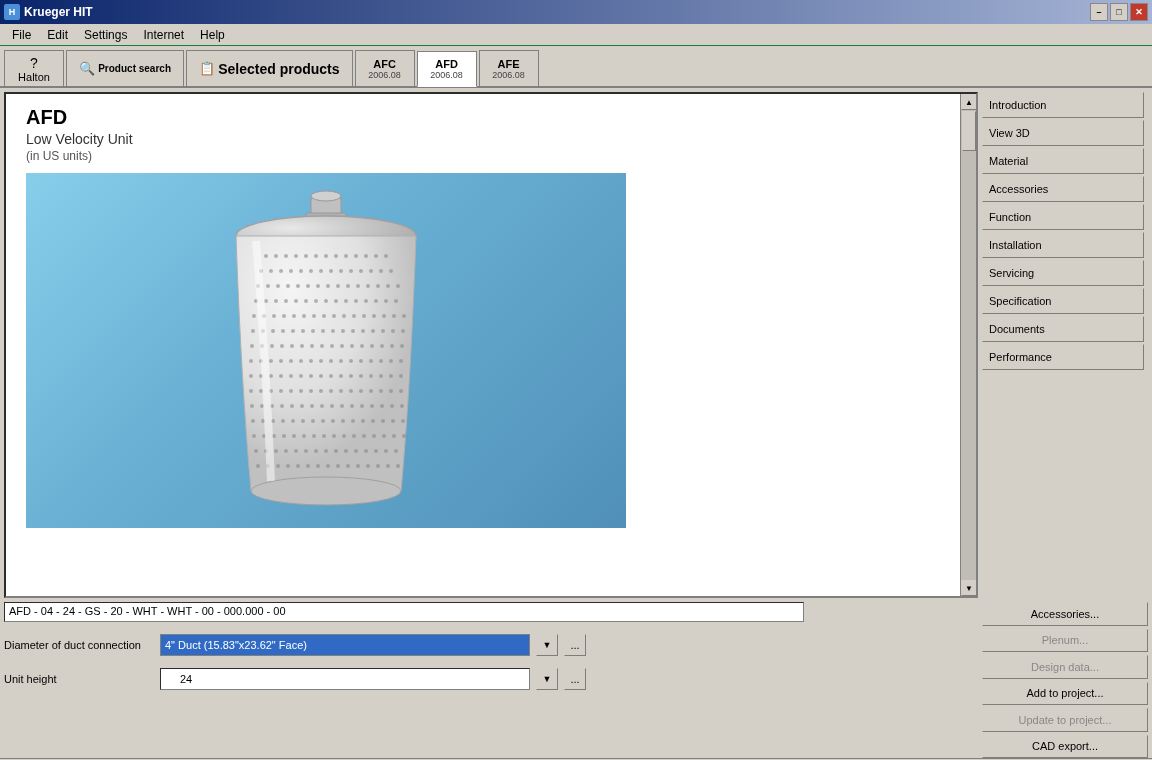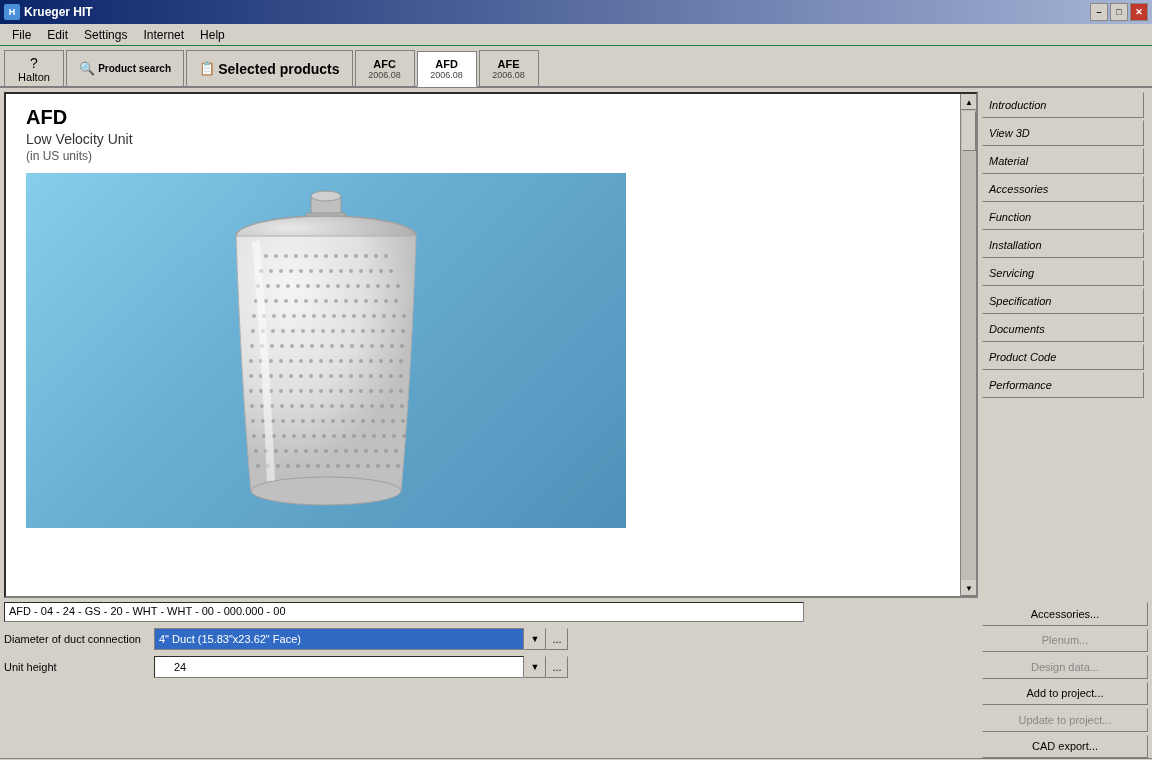--- a/index.html
+++ b/index.html
@@ -133,21 +133,22 @@
       background: white;
       border: 1px inset #808080;
       padding: 2px 4px;
       font-size: 11px;
       width: 800px;
       height: 20px;
     }
     .field-row {
       display: flex;
       align-items: center;
-      margin-top: 2px;
+      gap: 6px;
+      margin-top: 8px;
     }
     .field-label { font-size: 11px; color: #000; width: 150px; }
     .field-select {
       flex: 1;
       max-width: 370px;
       height: 22px;
       background: #316ac5;
       color: white;
       border: 1px solid #808080;
       font-size: 11px;
@@ -231,21 +232,20 @@
       display: flex;
       align-items: center;
       justify-content: center;
     }
     .action-btn.disabled { color: #888; cursor: default; }
     .right-section {
       width: 170px;
       display: flex;
       flex-direction: column;
       padding: 4px 8px 0 0;
-      font-style: italic;
     }
     .bottom-section {
       display: flex;
       height: 160px;
     }
     .bottom-left {
       flex: 1;
       padding: 4px;
       display: flex;
       flex-direction: column;
@@ -625,21 +625,20 @@
       <div class="nav-buttons">
         <div class="nav-btn">Introduction</div>
         <div class="nav-btn">View 3D</div>
         <div class="nav-btn">Material</div>
         <div class="nav-btn">Accessories</div>
         <div class="nav-btn">Function</div>
         <div class="nav-btn">Installation</div>
         <div class="nav-btn">Servicing</div>
         <div class="nav-btn">Specification</div>
         <div class="nav-btn">Documents</div>
-        <div class="nav-btn">Product Code</div>
         <div class="nav-btn">Performance</div>
       </div>
     </div>
   </div>
 
   <div class="bottom-section">
     <div class="bottom-left">
 
       <div class="product-code-bar">AFD - 04 - 24 - GS - 20 - WHT - WHT - 00 - 000.000 - 00</div>
 

